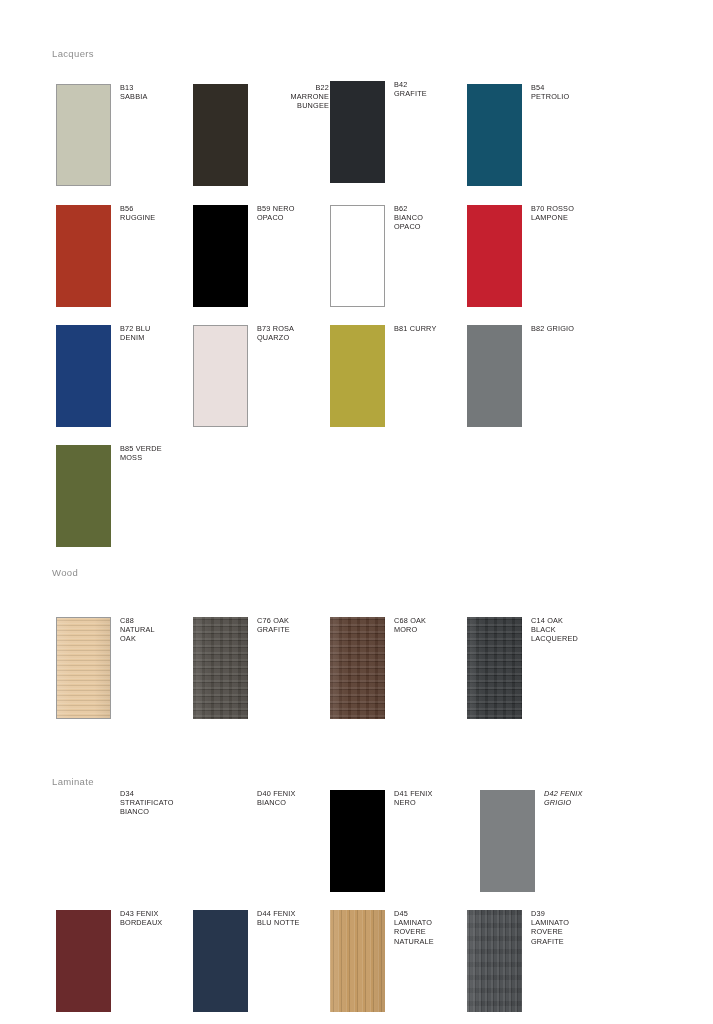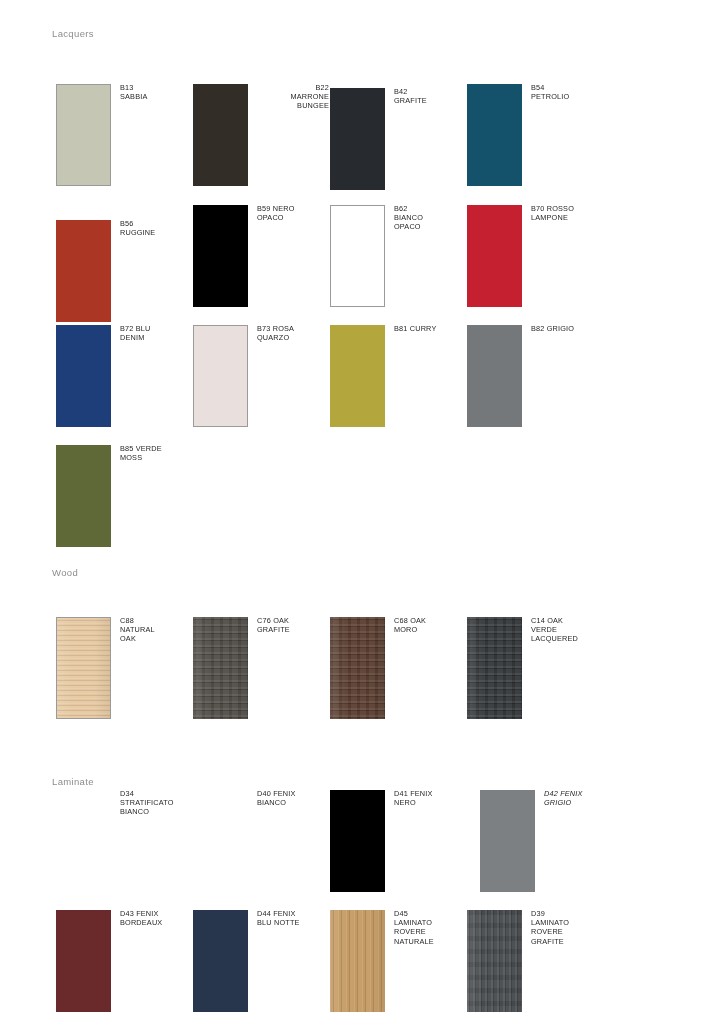--- a/index.html
+++ b/index.html
@@ -153,43 +153,43 @@
       rgba(255,255,255,0.00) 28%,
       rgba(0,0,0,0.00) 70%,
       rgba(0,0,0,0.06) 100%
     );
   }
 </style>
 </head>
 <body>
 
 <div class="page">
-    <div class="section-title" style="top: 28px;">Lacquers</div>
+    <div class="section-title" style="top: 48px;">Lacquers</div>
     <div class="swatch-cell" style="left: 56px; top: 72px;">
       <div class="chip bordered" style="background: rgb(198, 198, 180);"></div>
       <div class="label">B13
 SABBIA</div>
     </div>
     <div class="swatch-cell" style="left: 193px; top: 72px; text-align: right;">
       <div class="chip" style="background: rgb(50, 45, 38);"></div>
       <div class="label">B22
 MARRONE
 BUNGEE</div>
     </div>
-    <div class="swatch-cell" style="left: 330px; top: 76px; padding-left: 44px;">
+    <div class="swatch-cell" style="left: 330px; top: 69px; padding-left: 44px;">
       <div class="chip" style="background: rgb(39, 42, 46);"></div>
       <div class="label">B42
 GRAFITE</div>
     </div>
     <div class="swatch-cell" style="left: 467px; top: 72px;">
       <div class="chip" style="background: rgb(20, 82, 107);"></div>
       <div class="label">B54
 PETROLIO</div>
     </div>
-    <div class="swatch-cell" style="left: 56px; top: 208px; padding-left: 12px;">
+    <div class="swatch-cell" style="left: 56px; top: 193px; padding-left: 12px;">
       <div class="chip" style="background: rgb(171, 54, 35);"></div>
       <div class="label">B56
 RUGGINE</div>
     </div>
     <div class="swatch-cell" style="left: 193px; top: 193px;">
       <div class="chip" style="background: rgb(0, 0, 0);"></div>
       <div class="label">B59 NERO
 OPACO</div>
     </div>
     <div class="swatch-cell" style="left: 330px; top: 193px;">
@@ -251,21 +251,21 @@
       </div>
       <div class="label">C68 OAK
 MORO</div>
     </div>
     <div class="swatch-cell" style="left: 467px; top: 605px;">
       <div class="chip" style="background: rgb(46, 49, 52);">
         <div class="grain-h2"></div>
         <div class="sheen"></div>
       </div>
       <div class="label">C14 OAK
-VERDE
+BLACK
 LACQUERED</div>
     </div>
     <div class="section-title" style="top: 776px; text-align: right;">Laminate</div>
     <div class="swatch-cell" style="left: 56px; top: 778px;">
       <div class="chip" style="background: rgb(255, 255, 255);"></div>
       <div class="label">D34
 STRATIFICATO
 BIANCO</div>
     </div>
     <div class="swatch-cell" style="left: 193px; top: 778px;">

